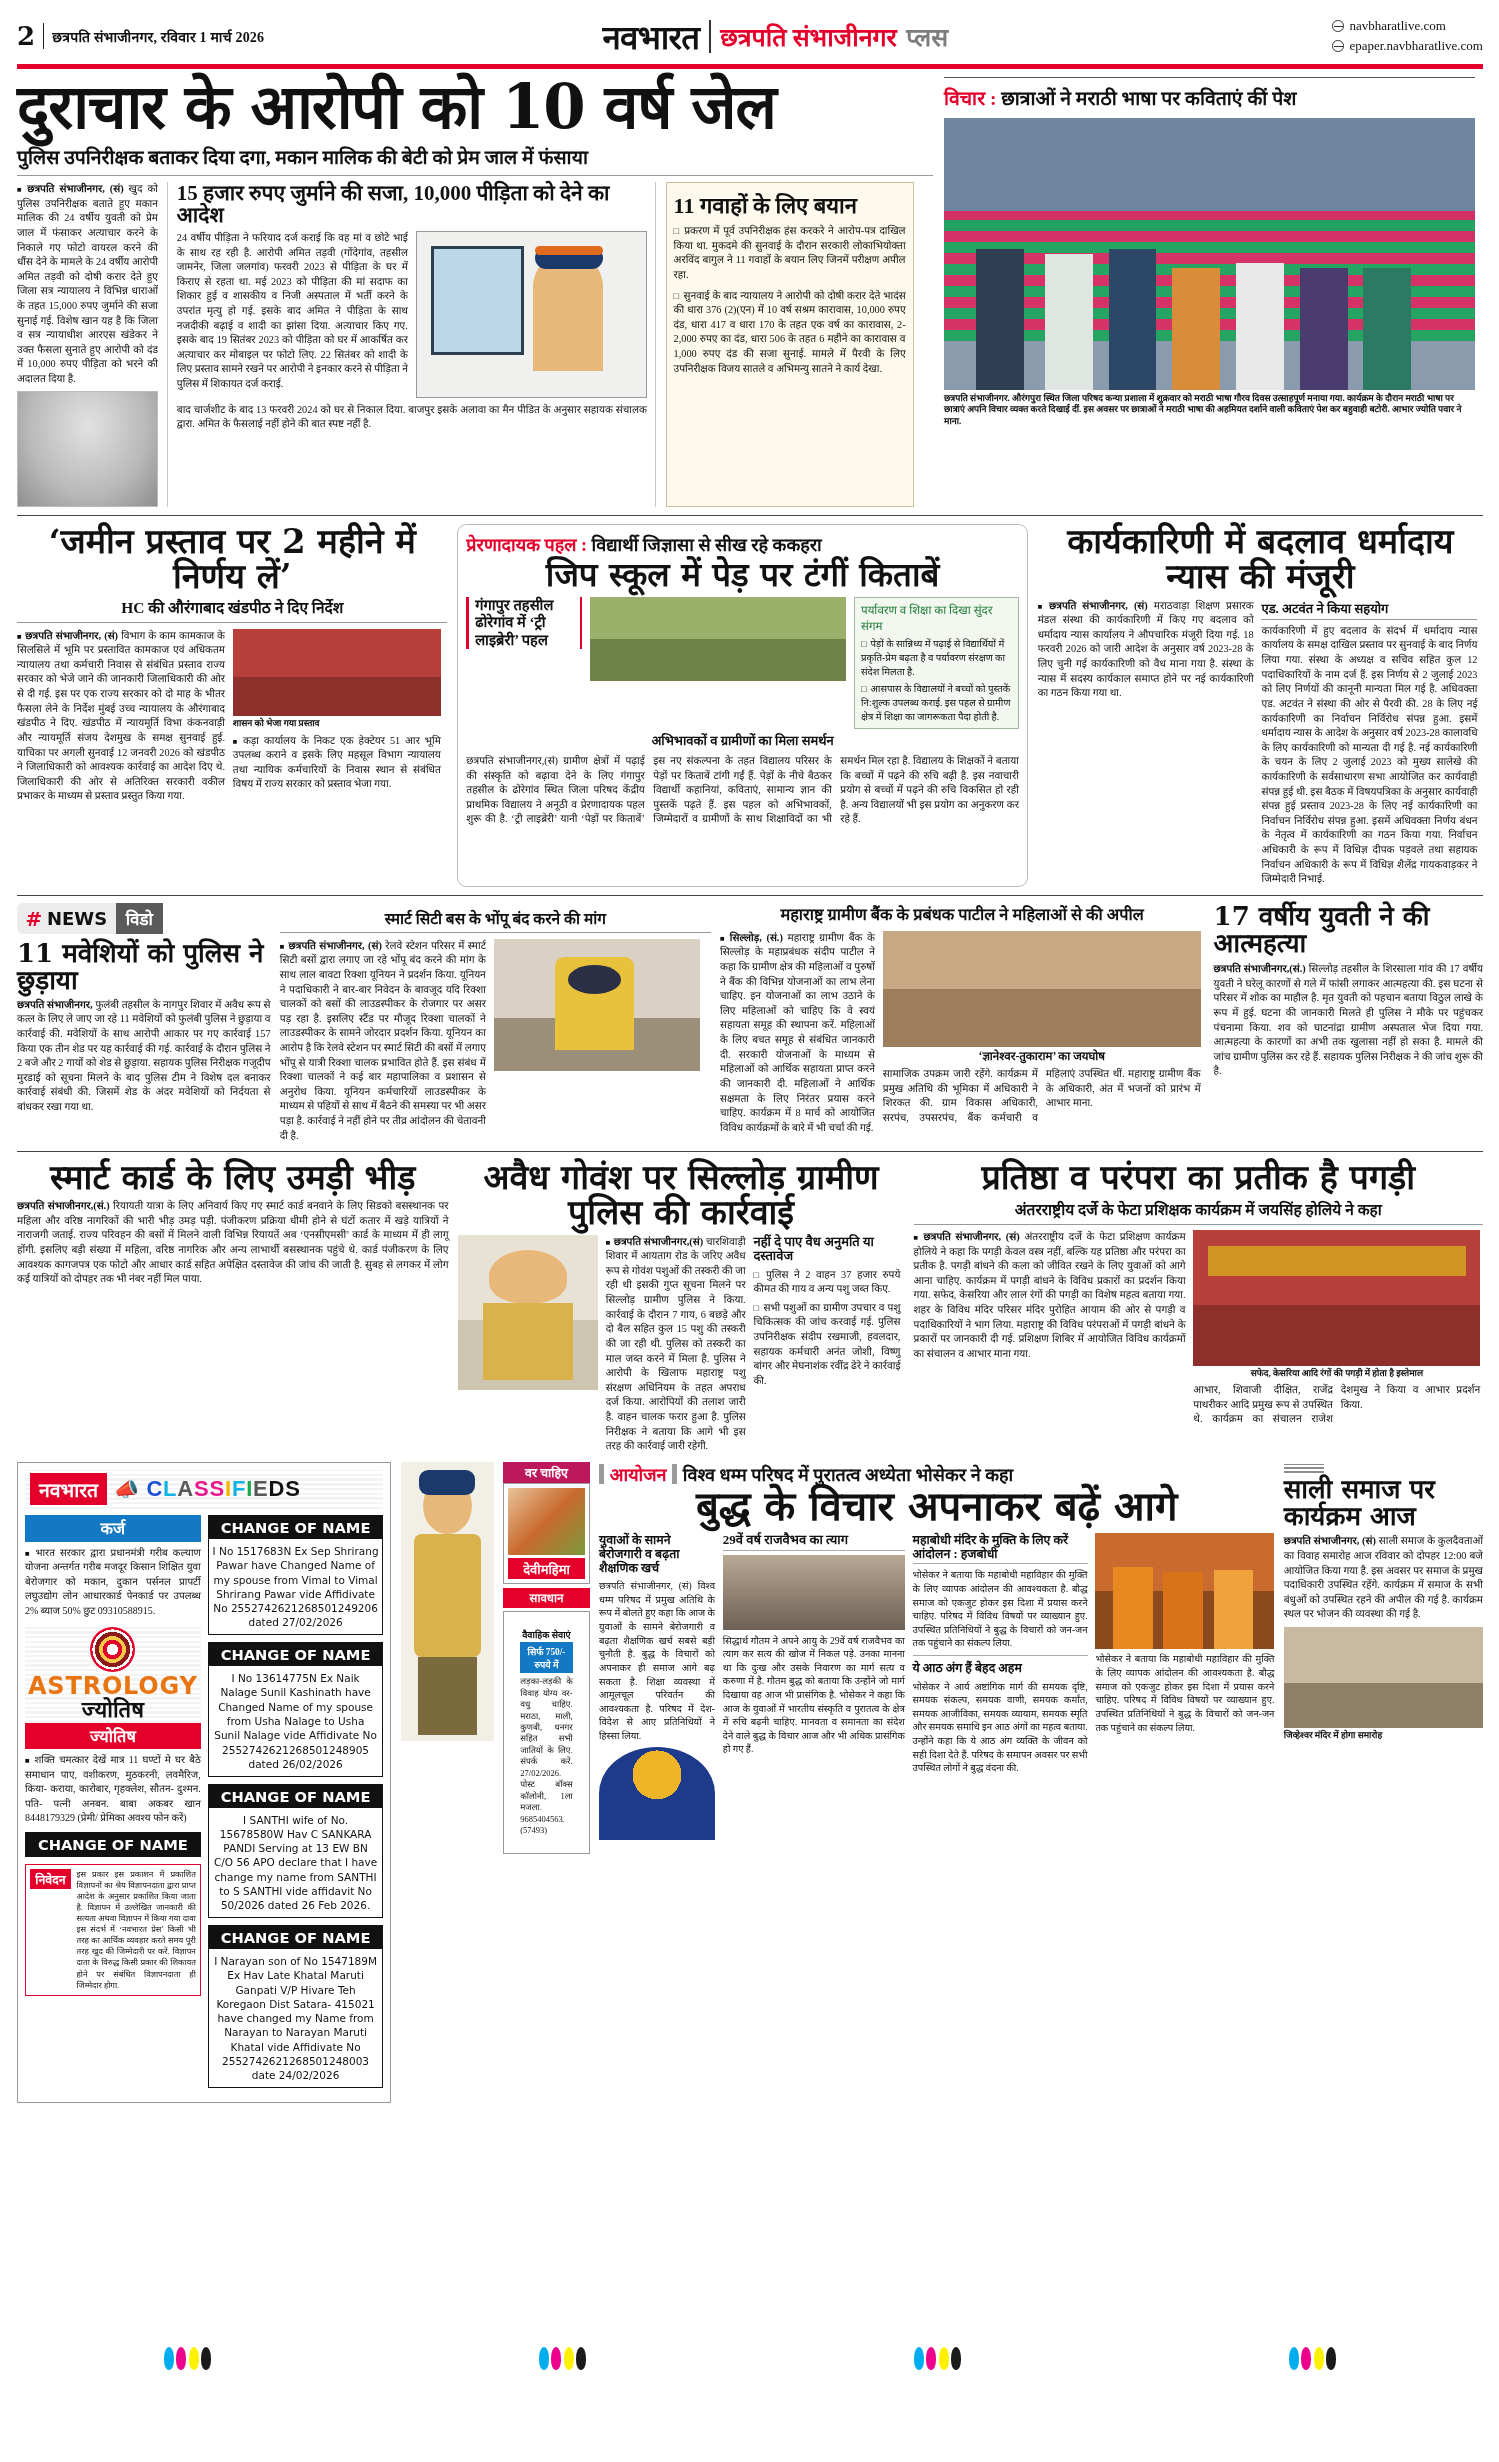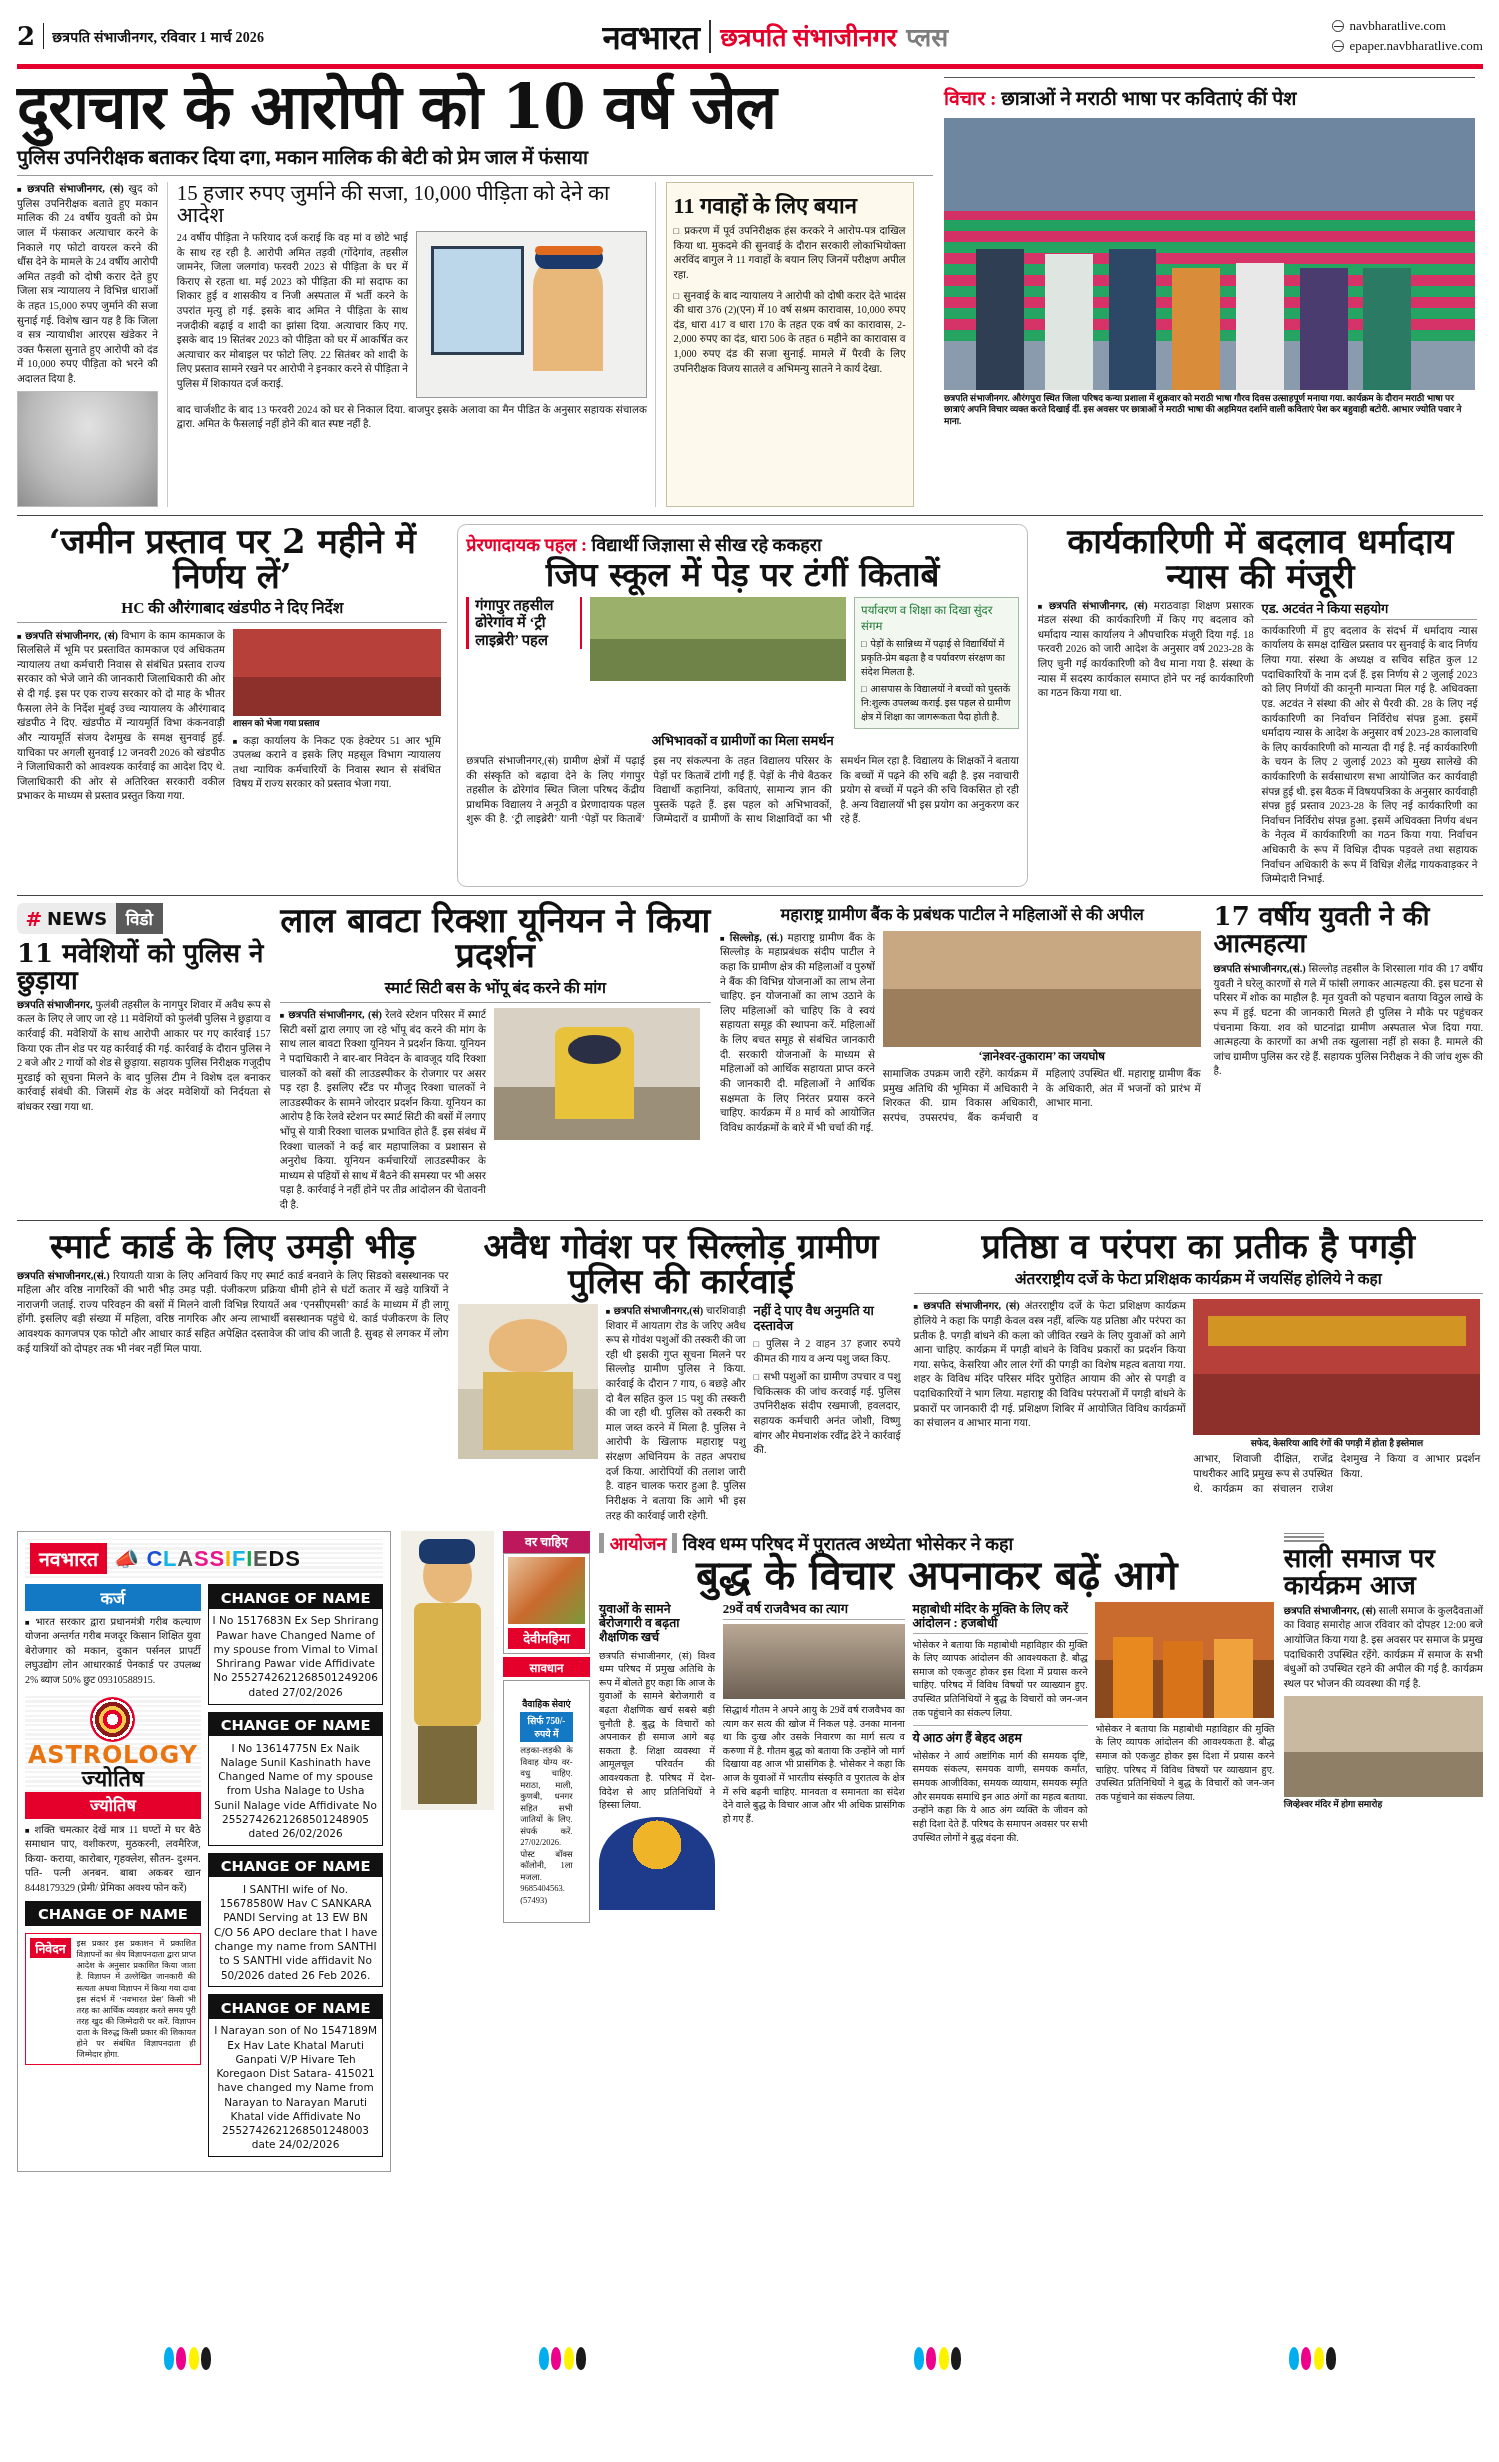--- a/index.html
+++ b/index.html
@@ -39,21 +39,21 @@
   
   .lead-wrap { display:flex; gap:11px; margin-top:7.8px; }
   .lead-left { width:916px; }
   .lead-head { font-family:"DejaVu Serif", serif; font-weight:bold; font-size:61px; line-height:.98; letter-spacing:-1.2px; }
   .lead-sub { font-size:19.4px; font-weight:bold; margin-top:6.2px; padding-bottom:4.7px; border-bottom:0.8px solid #999; }
   .lead-cols { display:flex; gap:9.3px; margin-top:6.2px; }
   .lc1 { width:141px; }
   .lc2 { width:489px; border-left:0.8px solid #c9c9c9; border-right:0.8px solid #c9c9c9; padding:0 8.5px; }
   .lc3 { width:248px; background:#fdf9ec; border:0.8px solid #c9bfa0; padding:6.2px 7px; }
   .box-head { font-size:22px; font-weight:bold; margin-bottom:4.7px; }
-  .mid-head { font-size:21px; font-weight:normal; line-height:1.05; }
+  .mid-head { font-size:21px; font-weight:bold; line-height:1.05; }
   .sq2:before { content:"\25A1"; font-size:9.3px; margin-right:3.9px; font-weight:bold; }
 
   .lead-right { width:531px; }
   .kicker { font-size:19.4px; font-weight:bold; border-top:1.6px solid #555; padding-top:6.2px; }
   .kicker .k-red { color:#e4002b; }
 
   
   .row2 { display:flex; gap:9.3px; margin-top:7.8px; border-top:1.6px solid #444; padding-top:7.8px; }
   .r2a { width:435px; }
   .r2b { width:574px; border:1.6px solid #b9b9b9; border-radius:9.3px; padding:7px 8.5px; }
@@ -295,21 +295,20 @@
           <span class="nv-news">NEWS</span>
         </div>
         <div class="nv-b">विडो</div>
       </div>
       <div class="h3" style="margin-top:5.4px;">11 मवेशियों को पुलिस ने छुड़ाया</div>
       <div class="body-txt" style="margin-top:3.9px;"><span class="lead">छत्रपति संभाजीनगर,</span>
         <span>फुलंबी तहसील के नागपुर शिवार में अवैध रूप से कत्ल के लिए ले जाए जा रहे 11 मवेशियों को फुलंबी पुलिस ने छुड़ाया व कार्रवाई की. मवेशियों के साथ आरोपी आकार पर गए कार्रवाई 157 किया एक तीन शेड पर यह कार्रवाई की गई. कार्रवाई के दौरान पुलिस ने 2 बजे और 2 गायों को शेड से छुड़ाया. सहायक पुलिस निरीक्षक गजूदीप मुरडाई को सूचना मिलने के बाद पुलिस टीम ने विशेष दल बनाकर कार्रवाई संबंधी की. जिसमें शेड के अंदर मवेशियों को निर्दयता से बांधकर रखा गया था.</span></div>
     </div>
 
     <div class="r3b">
-      <div class="h2">लाल बावटा रिक्शा यूनियन ने किया प्रदर्शन</div>
       <div class="h2sub">स्मार्ट सिटी बस के भोंपू बंद करने की मांग</div>
       <div style="display:flex;gap:7.8px;margin-top:5.4px;">
         <div style="width:206px;" class="body-txt"><span class="sq lead">छत्रपति संभाजीनगर, (सं)</span>
           <span>रेलवे स्टेशन परिसर में स्मार्ट सिटी बसों द्वारा लगाए जा रहे भोंपू बंद करने की मांग के साथ लाल बावटा रिक्शा यूनियन ने प्रदर्शन किया. यूनियन ने पदाधिकारी ने बार-बार निवेदन के बावजूद यदि रिक्शा चालकों को बसों की लाउडस्पीकर के रोजगार पर असर पड़ रहा है. इसलिए स्टैंड पर मौजूद रिक्शा चालकों ने लाउडस्पीकर के सामने जोरदार प्रदर्शन किया. यूनियन का आरोप है कि रेलवे स्टेशन पर स्मार्ट सिटी की बसों में लगाए भोंपू से यात्री रिक्शा चालक प्रभावित होते हैं. इस संबंध में रिक्शा चालकों ने कई बार महापालिका व प्रशासन से अनुरोध किया. यूनियन कर्मचारियों लाउडस्पीकर के माध्यम से पहियों से साथ में बैठने की समस्या पर भी असर पड़ा है. कार्रवाई ने नहीं होने पर तीव्र आंदोलन की चेतावनी दी है.</span></div>
         <div style="width:206px;">
           <div class="photo" style="height:132px;background:linear-gradient(180deg,#d9d2c4 0 60%,#9c8f79 60% 100%);">
             <div style="position:absolute;left:30%;top:14%;width:38%;height:70%;background:#e8c23a;border-radius:9.3px 9.3px 0 0;"></div>
             <div style="position:absolute;left:36%;top:20%;width:26%;height:22%;background:#2a2f45;border-radius:50%;"></div>
           </div>
         </div>

